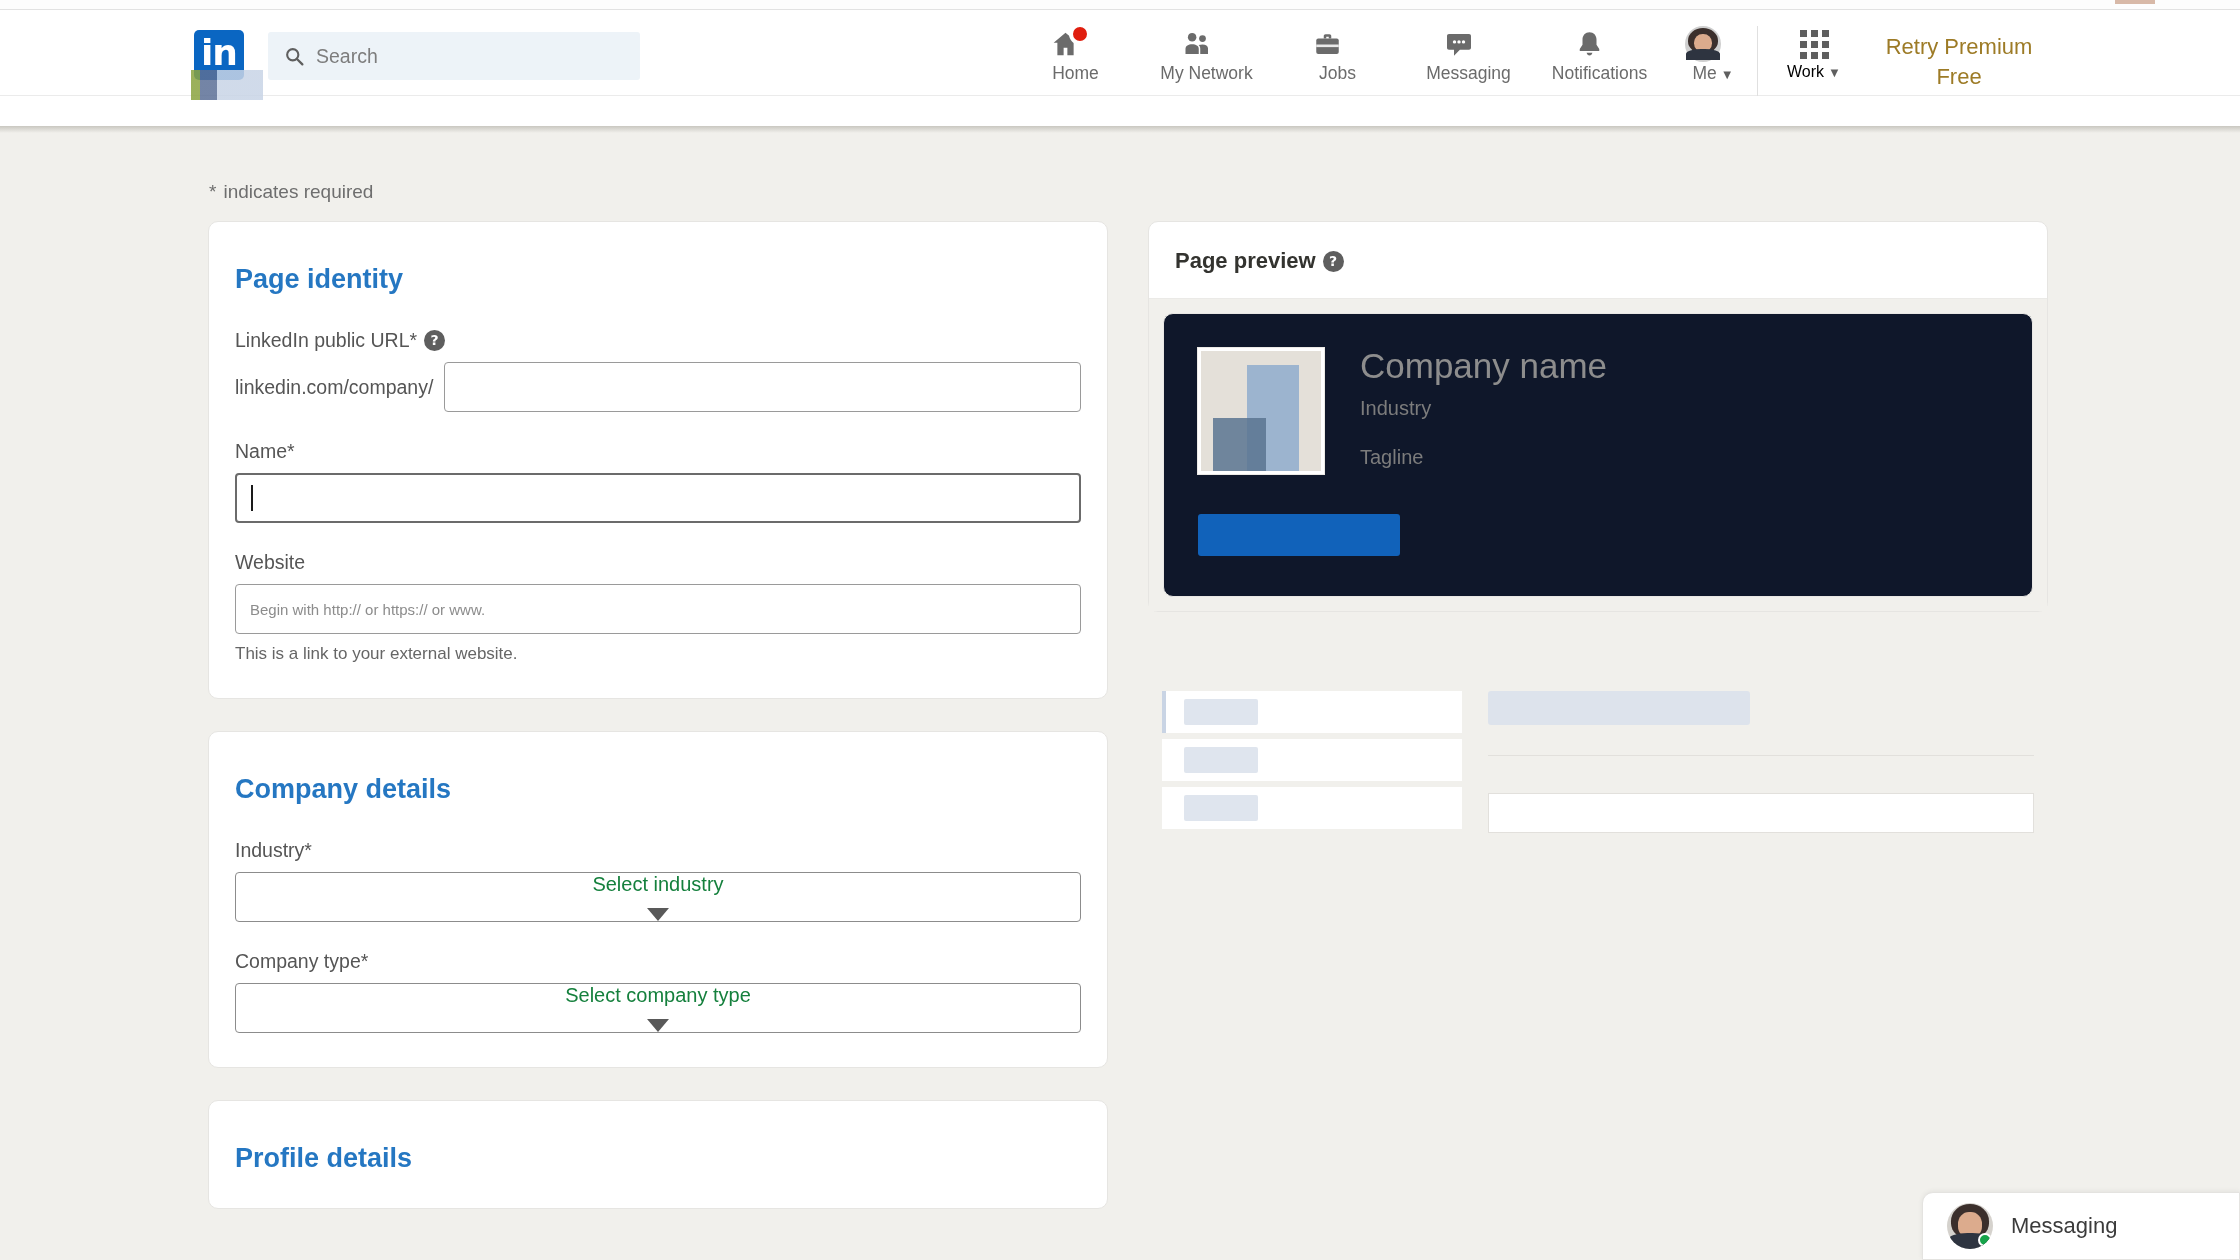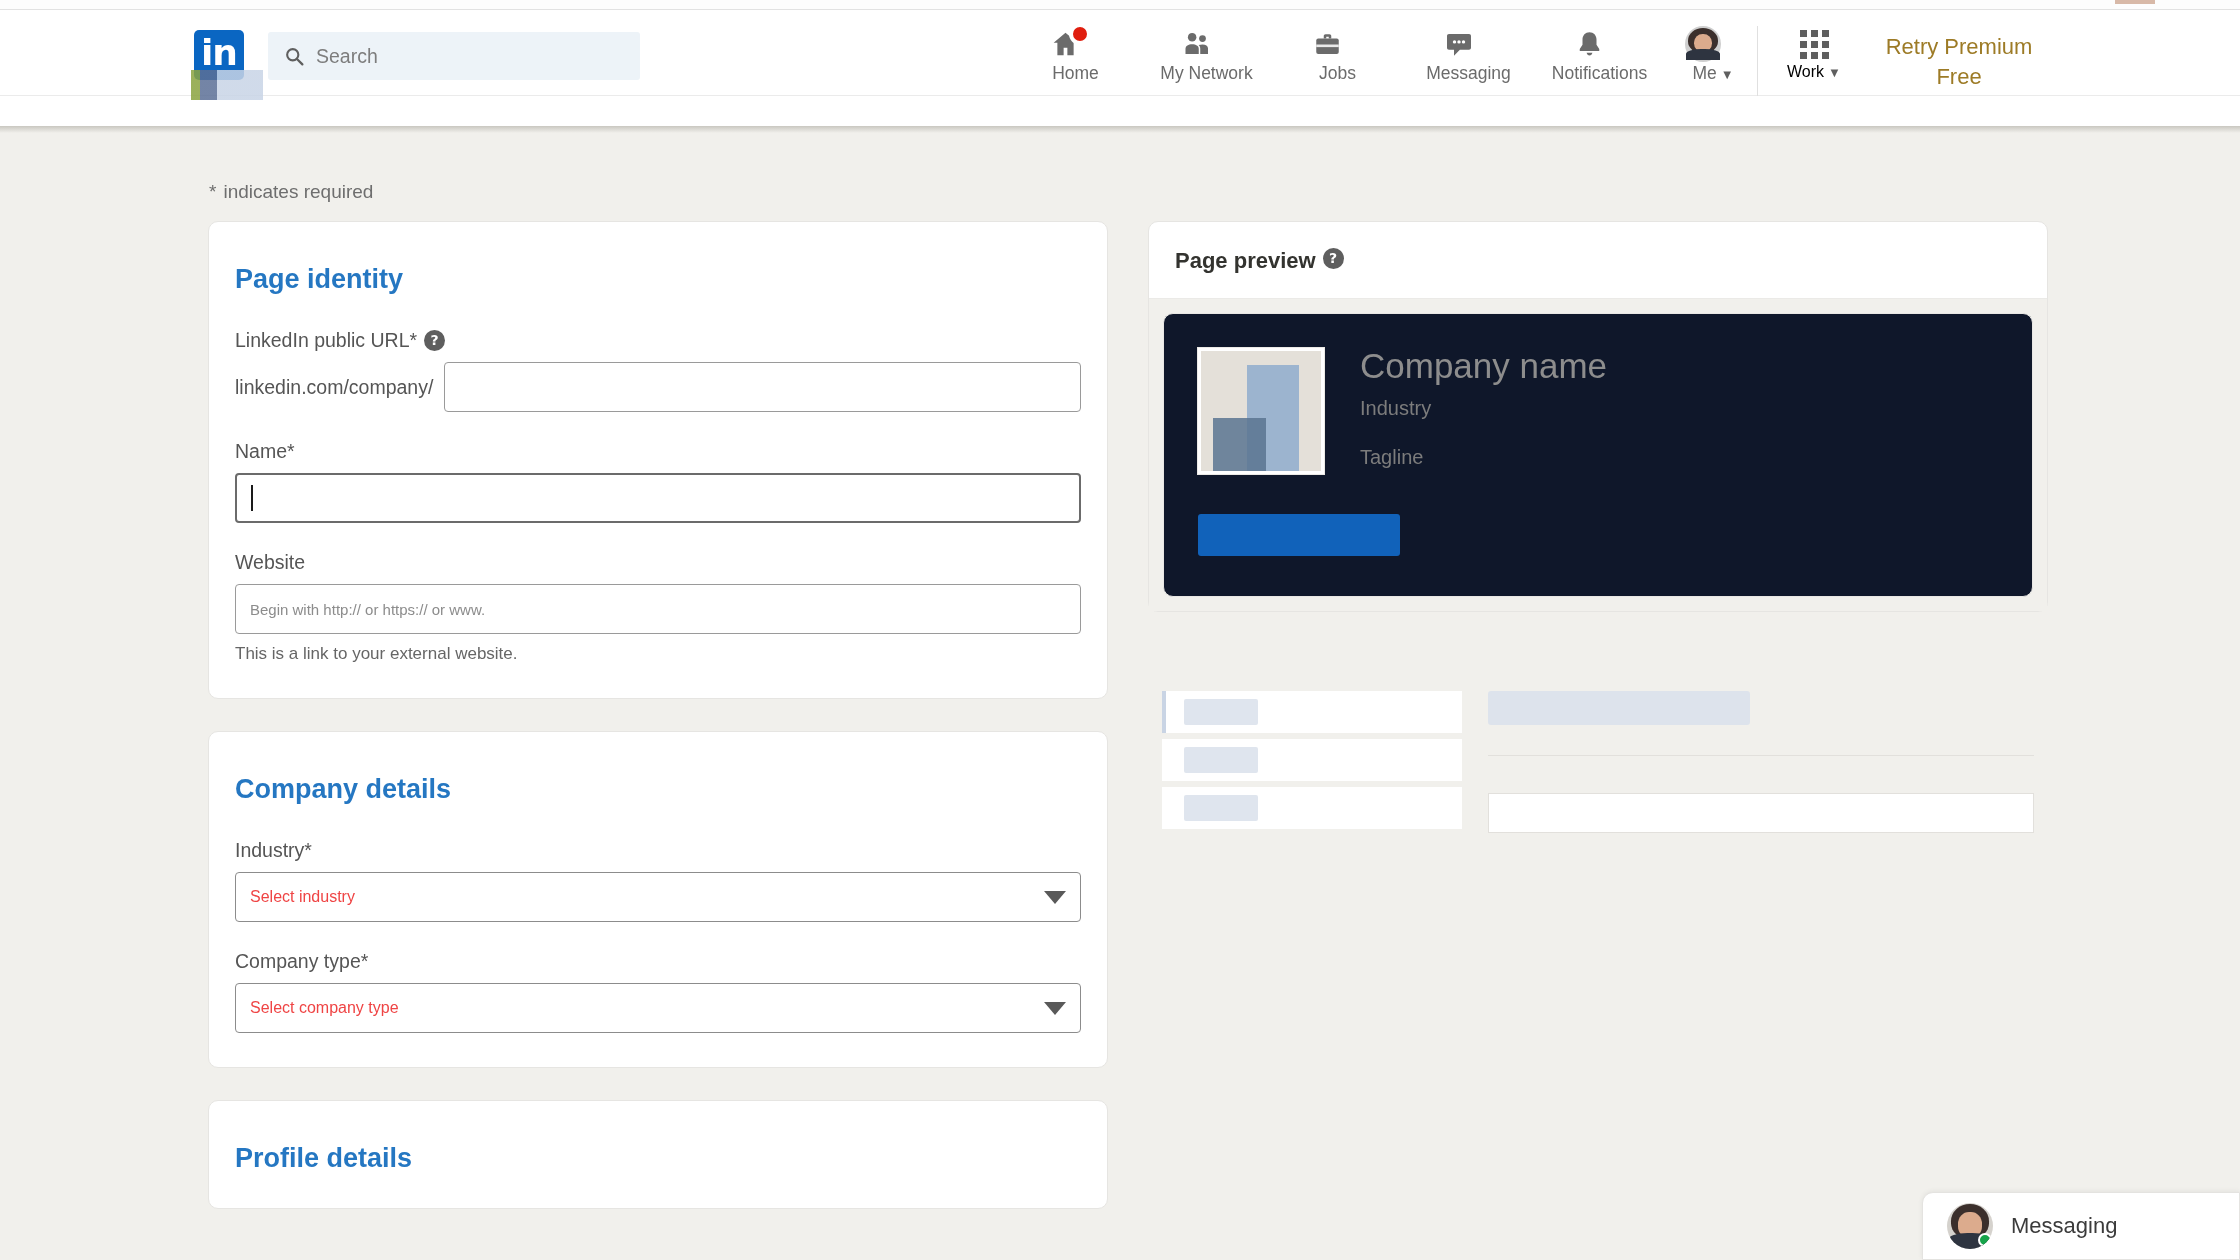--- a/index.html
+++ b/index.html
@@ -175,35 +175,35 @@
 
   .field-hint {
     font-size: 17px; color: #666666; margin-top: 10px;
   }
 
   .select {
     width: 100%; height: 50px;
     border: 1px solid #8c8c8c; border-radius: 4px;
     background: #fff; padding: 0 14px;
     display: flex; align-items: center; justify-content: space-between;
-    font-size: 16px; color: #ef4444;
+    font-size: 20px; color: #15803d; flex-direction: column;
   }
   .sel-caret {
     width: 0; height: 0;
     border-left: 11px solid transparent;
     border-right: 11px solid transparent;
     border-top: 13px solid #595959;
   }
 
   
   .preview-head {
     padding: 26px 26px 24px 26px;
     border-bottom: 1px solid #ebeae7;
     font-size: 22px; font-weight: bold; color: #33332f;
-    display: flex; 
+    display: flex; align-items: center;
   }
   .preview-body { background: #f1f0ec; padding: 14px 14px 14px 14px; }
   .preview-card {
     background: #0f172a; border: 1px solid #e8e7e4; border-radius: 10px;
     padding: 34px 34px 40px 34px;
   }
   .pc-top { display: flex; gap: 36px; }
   .logo-ph {
     width: 126px; height: 126px; flex: 0 0 auto;
     border: 3px solid #fff; background: #e4e0d9;

